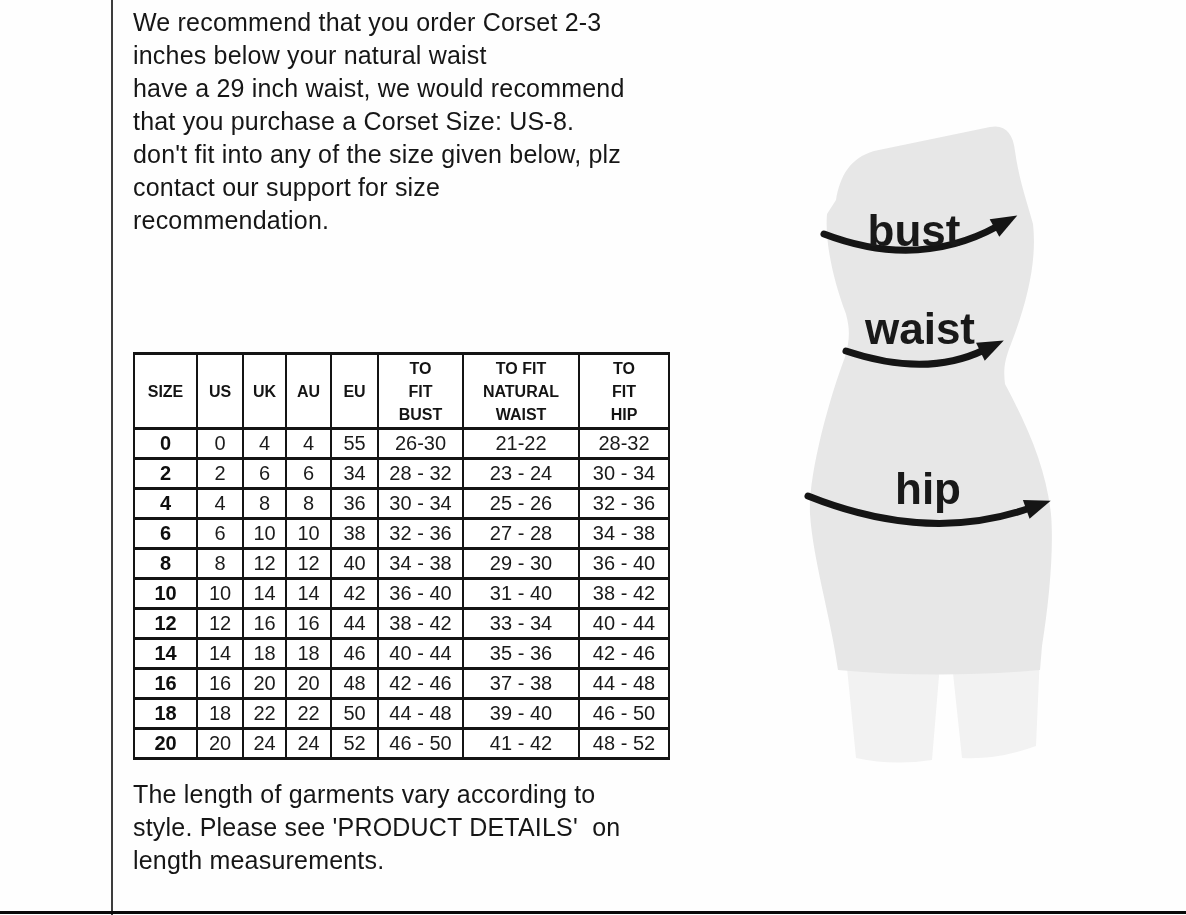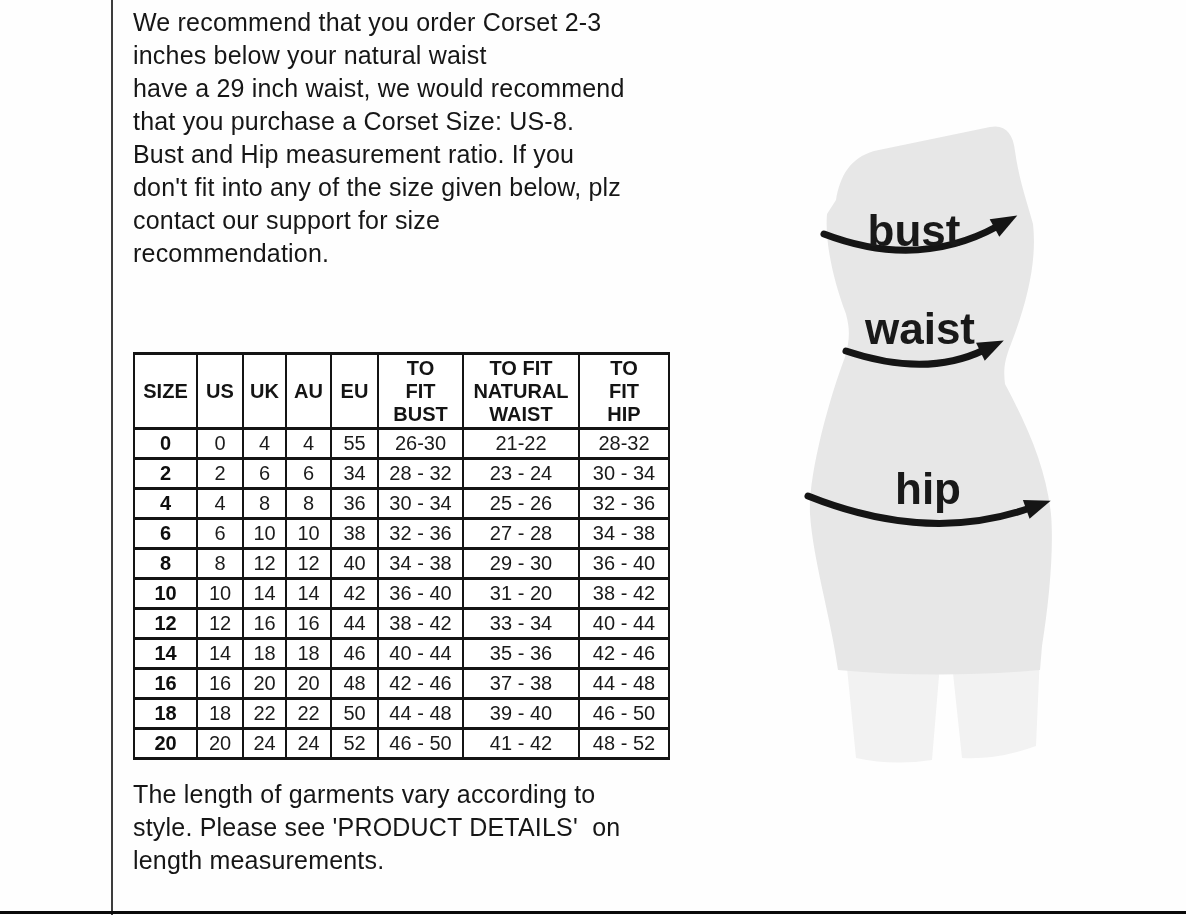--- a/index.html
+++ b/index.html
@@ -9,39 +9,38 @@
   .bottom-rule{position:absolute;left:0;bottom:1px;width:1186px;height:3px;background:#0a0a0a;}
   .para{position:absolute;left:133px;font-size:25px;line-height:33px;letter-spacing:.2px;color:#161616;}
   .para .tline{white-space:pre;}
   .intro{top:6px;}
   .footer{top:778px;}
   table.size-chart{position:absolute;left:133px;top:352px;border-collapse:collapse;table-layout:fixed;
         background:#fff;}
   .size-chart th,.size-chart td{border-left:2px solid #141414;border-right:2px solid #141414;
         border-top:3px solid #141414;border-bottom:3px solid #141414;
         text-align:center;vertical-align:middle;padding:0 2px;}
-  .size-chart thead th{font-size:20px;font-weight:bold;height:72px;line-height:23px;white-space:pre-line;}
+  .size-chart thead th{font-size:16px;font-weight:bold;height:72px;line-height:23px;white-space:pre-line;}
   .size-chart td{font-size:20px;height:27px;line-height:27px;color:#1b1b1b;}
   .size-chart td.size-col{font-weight:bold;color:#0f0f0f;}
   .figure-wrap{position:absolute;left:788px;top:98px;width:300px;height:700px;}
   .fig-label{font-family:"Liberation Sans",sans-serif;font-size:44px;font-weight:600;fill:#191919;}
 </style>
 </head>
 <body>
 
 <div class="page">
 
   <div class="v-divider"></div>
 
   <div class="para intro">
       <div class="tline">We recommend that you order Corset 2-3</div>
       <div class="tline">inches below your natural waist</div>
       <div class="tline">have a 29 inch waist, we would recommend</div>
       <div class="tline">that you purchase a Corset Size: US-8.</div>
-      <div class="tline">Bust and Hip measurement ratio. If you</div>
       <div class="tline">don't fit into any of the size given below, plz</div>
       <div class="tline">contact our support for size</div>
       <div class="tline">recommendation.</div>
     </div>
 
   <table class="size-chart">
       <colgroup>
         <col style="width: 63px;">
         <col style="width: 46px;">
         <col style="width: 43px;">
@@ -120,21 +119,21 @@
           <td>29 - 30</td>
           <td>36 - 40</td>
         </tr>
         <tr>
           <td class="size-col">10</td>
           <td>10</td>
           <td>14</td>
           <td>14</td>
           <td>42</td>
           <td>36 - 40</td>
-          <td>31 - 20</td>
+          <td>31 - 40</td>
           <td>38 - 42</td>
         </tr>
         <tr>
           <td class="size-col">12</td>
           <td>12</td>
           <td>16</td>
           <td>16</td>
           <td>44</td>
           <td>38 - 42</td>
           <td>33 - 34</td>

